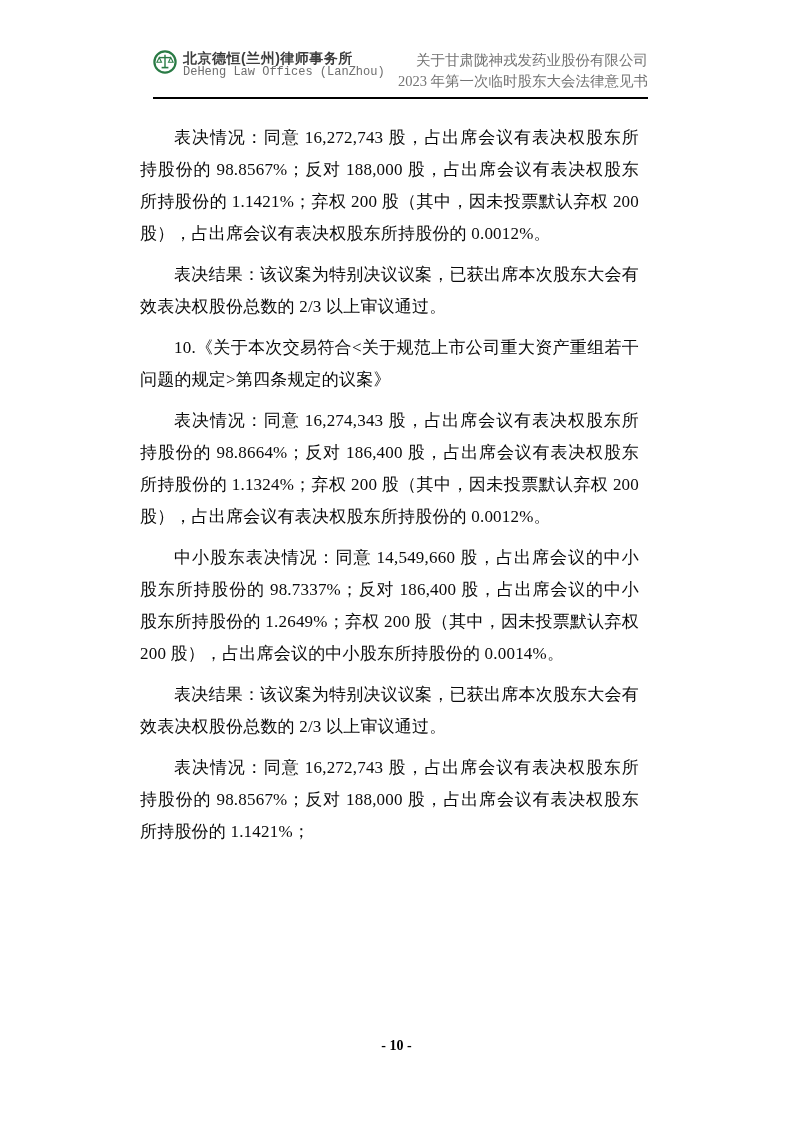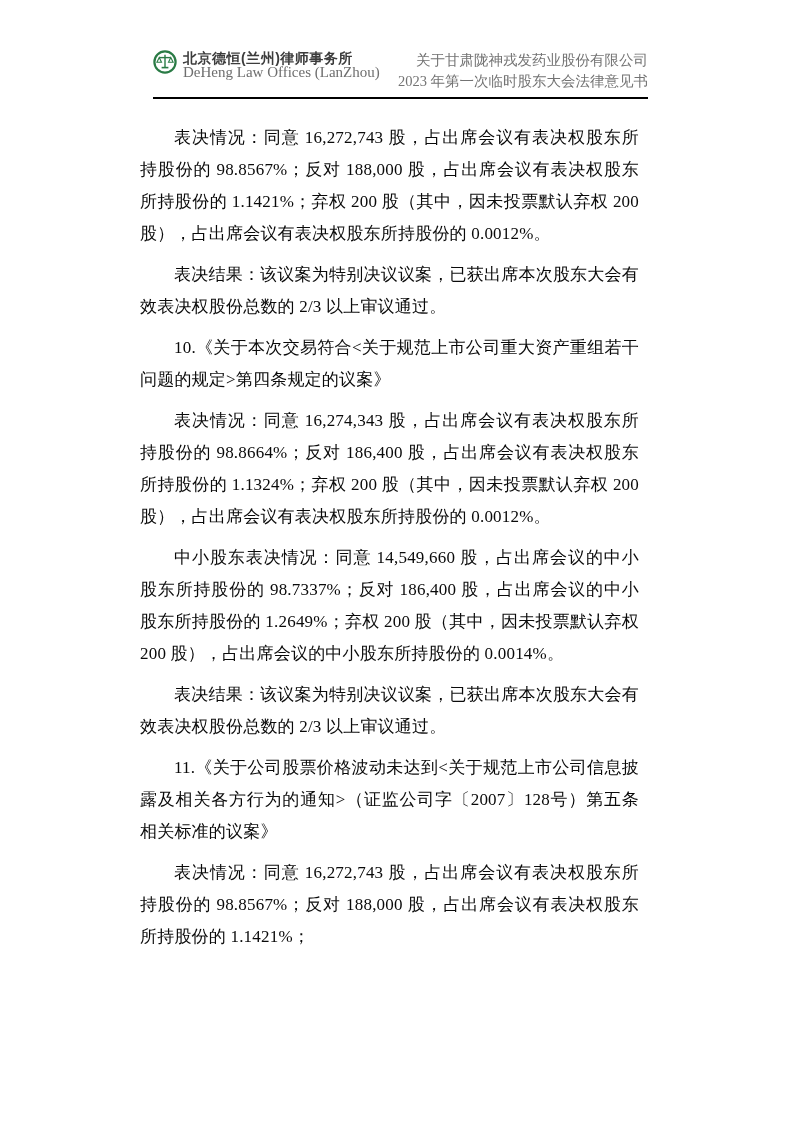--- a/index.html
+++ b/index.html
@@ -32,22 +32,22 @@
   .logo-text { display: flex; flex-direction: column; }
   .logo-cn {
     font-family: "Liberation Sans", "DejaVu Sans", sans-serif;
     font-size: 14px;
     font-weight: bold;
     color: #3c3c3c;
     letter-spacing: 0.5px;
     line-height: 16px;
   }
   .logo-en {
-    font-family: Liberation Serif, serif;
-    font-size: 15px;
+    font-family: Liberation Mono, monospace;
+    font-size: 12px;
     color: #6e6e6e;
     line-height: 13px;
     text-align: right;
   }
   .doc-title {
     text-align: right;
     font-size: 14.5px;
     line-height: 21px;
     color: #737373;
   }
@@ -112,18 +112,18 @@
 
   <div class="rule"></div>
 
   <div class="doc-body">
     <p class="para">表决情况：同意 16,272,743 股，占出席会议有表决权股东所持股份的 98.8567%；反对 188,000 股，占出席会议有表决权股东所持股份的 1.1421%；弃权 200 股（其中，因未投票默认弃权 200 股），占出席会议有表决权股东所持股份的 0.0012%。</p>
     <p class="para">表决结果：该议案为特别决议议案，已获出席本次股东大会有效表决权股份总数的 2/3 以上审议通过。</p>
     <p class="para">10.《关于本次交易符合&lt;关于规范上市公司重大资产重组若干问题的规定&gt;第四条规定的议案》</p>
     <p class="para">表决情况：同意 16,274,343 股，占出席会议有表决权股东所持股份的 98.8664%；反对 186,400 股，占出席会议有表决权股东所持股份的 1.1324%；弃权 200 股（其中，因未投票默认弃权 200 股），占出席会议有表决权股东所持股份的 0.0012%。</p>
     <p class="para">中小股东表决情况：同意 14,549,660 股，占出席会议的中小股东所持股份的 98.7337%；反对 186,400 股，占出席会议的中小股东所持股份的 1.2649%；弃权 200 股（其中，因未投票默认弃权 200 股），占出席会议的中小股东所持股份的 0.0014%。</p>
     <p class="para">表决结果：该议案为特别决议议案，已获出席本次股东大会有效表决权股份总数的 2/3 以上审议通过。</p>
-    <p class="para">11.《关于公司股票价格波动未达到&lt;关于规范上市公司信息披露及相关各方行为的通知&gt;（证监公司字〔2007〕128号）第五条相关标准的议案》</p>
     <p class="para">表决情况：同意 16,272,743 股，占出席会议有表决权股东所持股份的 98.8567%；反对 188,000 股，占出席会议有表决权股东所持股份的 1.1421%；</p>
   </div>
 
+  <div class="footer">- 10 -</div>
 
 </div>
 
 </body></html>

